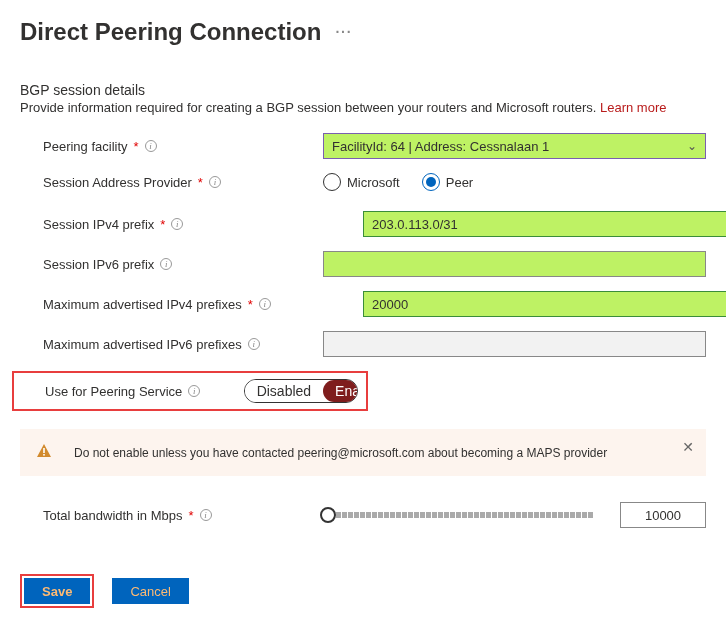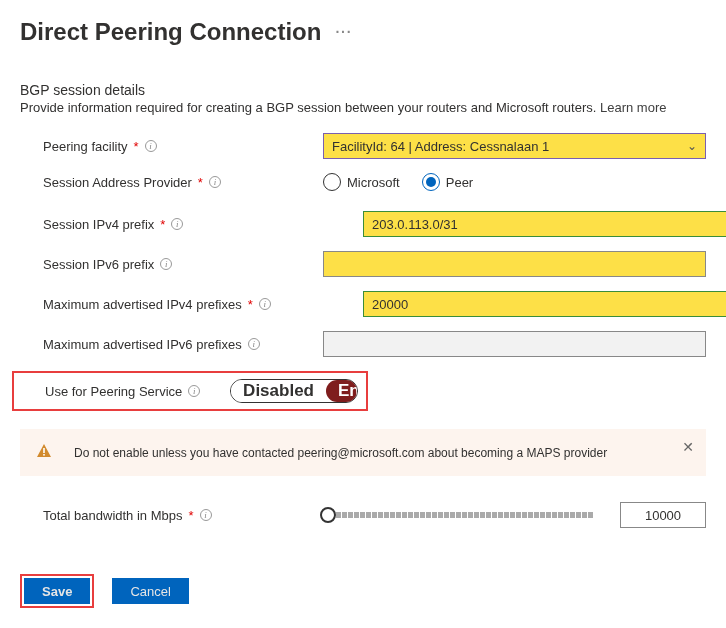--- a/index.html
+++ b/index.html
@@ -24,21 +24,21 @@
   .section-title {
     font-size: 14px;
     margin-top: 36px;
     margin-bottom: 2px;
   }
   .section-desc {
     font-size: 13px;
     margin: 0 0 18px 0;
     color: #323130;
   }
-  a.link { color: #404040; text-decoration: none; }
+  a.link { color: #b91c1c; text-decoration: none; }
   .row {
     display: flex;
     align-items: center;
     margin-bottom: 14px;
   }
   .label-col {
     width: 280px;
     display: flex;
     align-items: center;
     gap: 6px;
@@ -57,21 +57,21 @@
     font-style: italic;
     font-family: Georgia, serif;
   }
   .ctrl-col { flex: 1; }
   .select, .text-input {
     width: 100%;
     height: 26px;
     padding: 0 8px;
     font-size: 13px;
     border: 1px solid #888;
-    background: #fde047;
+    background: #bef264;
     display: flex;
     align-items: center;
   }
   .select {
     border-color: #7a5fb0;
     justify-content: space-between;
   }
   .chev { color: #555; font-size: 12px; }
   .text-input.valid { border-color: #3a8d3a; padding-right: 26px; position: relative; margin-left: 40px; }
   .check {
@@ -106,24 +106,23 @@
     border: 1px solid #333;
     border-radius: 14px;
     overflow: hidden;
     height: 24px;
     align-items: stretch;
   }
   .pill-opt {
     padding: 0 12px;
     display: flex;
     align-items: center;
-    font-size: 17px;
+    font-size: 14px;
     background: #fff;
     color: #323130;
-    font-weight: bold;
   }
   .pill-opt.active {
     background: #7f1d1d;
     color: #fff;
     border-radius: 12px;
   }
   .warn-box {
     background: #fdf4ee;
     padding: 14px 16px;
     display: flex;
@@ -152,21 +151,21 @@
     display: flex; align-items: center; justify-content: center;
   }
   .footer {
     margin-top: 46px;
     display: flex;
     gap: 18px;
     align-items: center;
   }
   .btn {
     height: 26px; padding: 0 18px; border: none;
-    background: #0064bd; color: #e5e5e5; font-size: 13px;
+    background: #0064bd; color: #fdba74; font-size: 13px;
     display: inline-flex; align-items: center; justify-content: center;
   }
   .save-wrap {
     border: 2px solid #e83e3e;
     padding: 2px;
     display: inline-flex;
   }
   .save-wrap .btn { font-weight: 600; }
 </style>
 </head>

